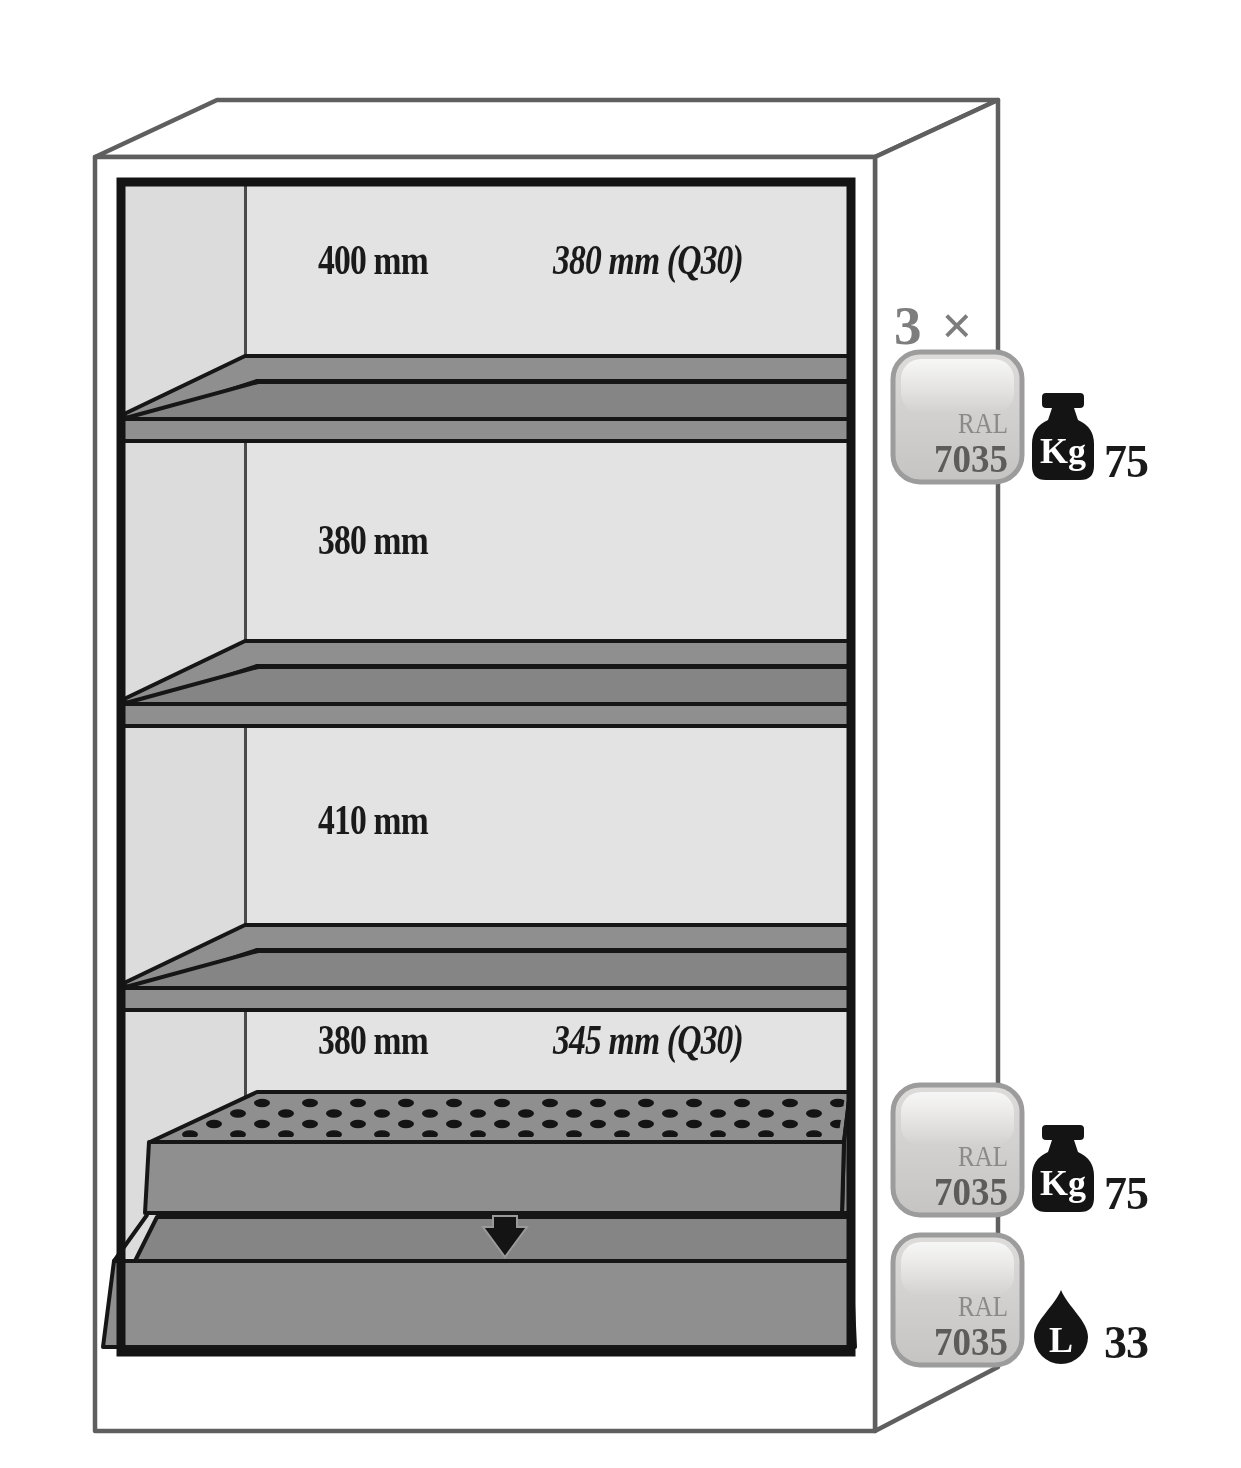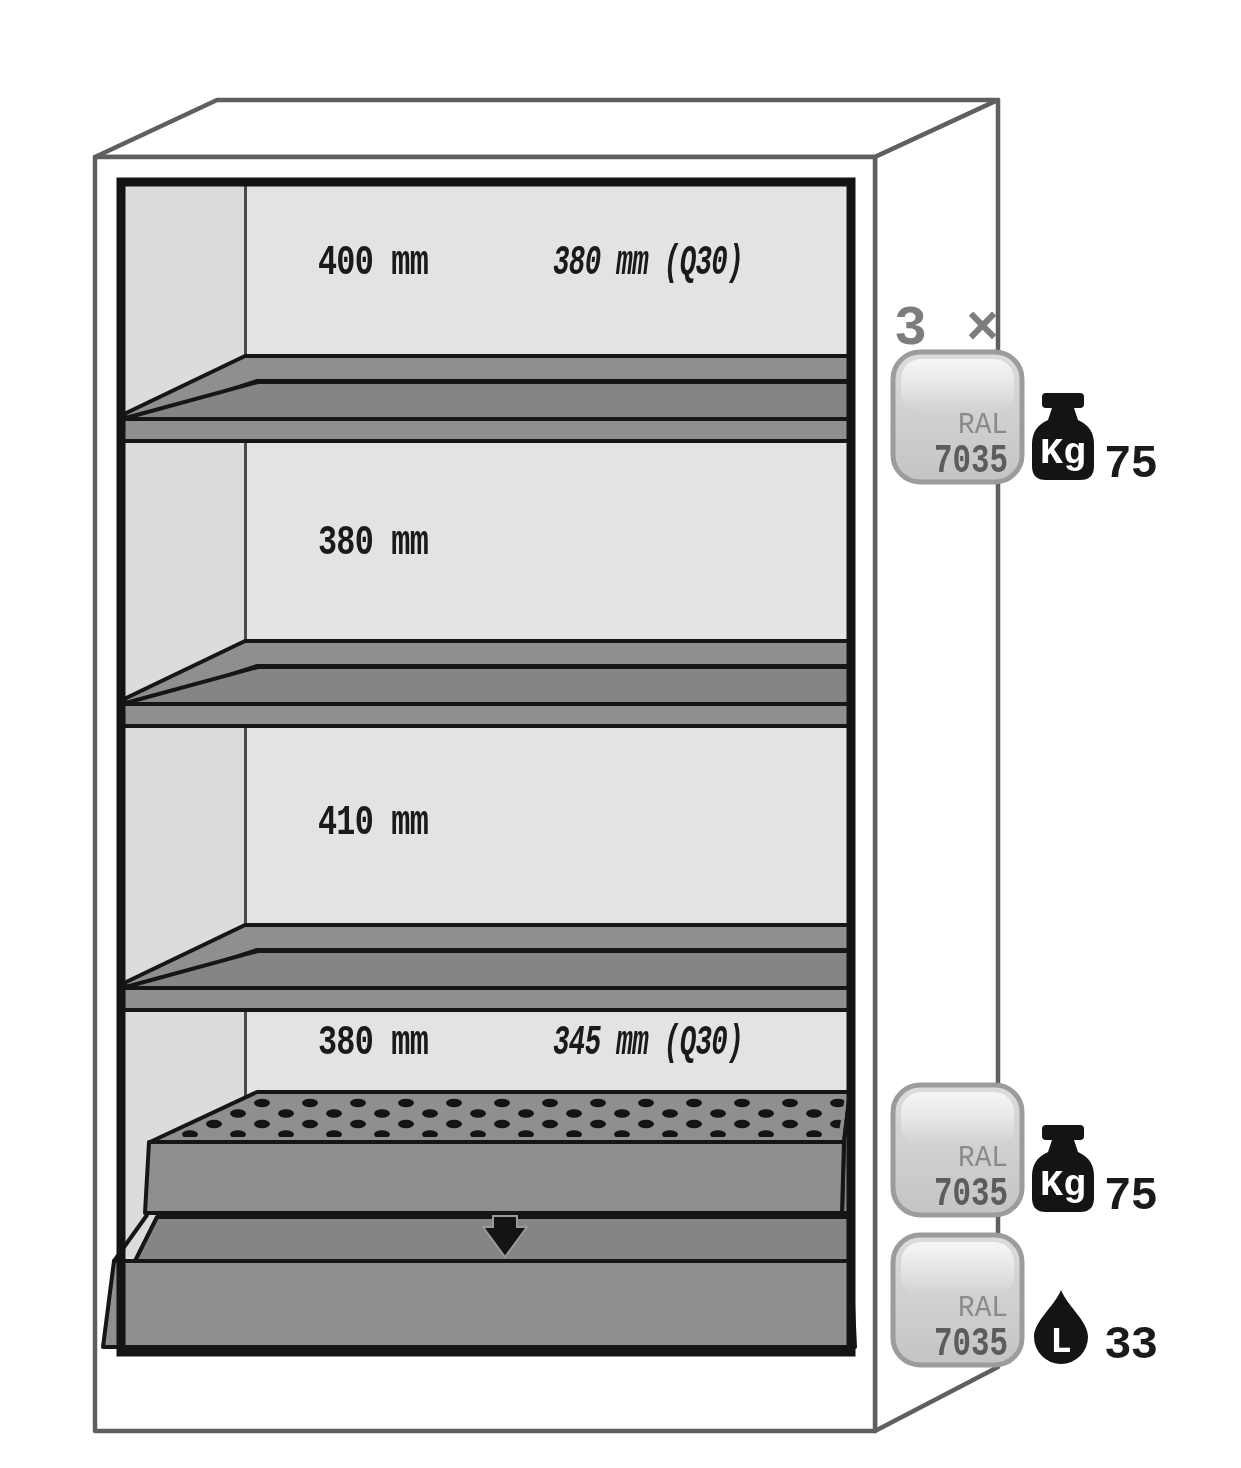--- a/index.html
+++ b/index.html
@@ -1,17 +1,17 @@
 <!DOCTYPE html>
 <html><head>
 <meta charset="utf-8">
 <style>
   html,body{margin:0;padding:0;background:#ffffff;}
   .stage{position:relative;width:1241px;height:1468px;background:#ffffff;overflow:hidden;
-         font-family:Liberation Mono, monospace;}
+         font-family:Liberation Serif, serif;}
   svg{position:absolute;left:0;top:0;}
 
   
   .shell{fill:#ffffff;stroke:#5f5f5f;stroke-width:4.5;stroke-linejoin:round;}
 
   
   .interior-bg{fill:#e3e3e3;}
   .leftwall{fill:#dcdcdc;}
   .frame{fill:none;stroke:#141414;stroke-width:9;}
   .divider{stroke:#4a4a4a;stroke-width:3;}

